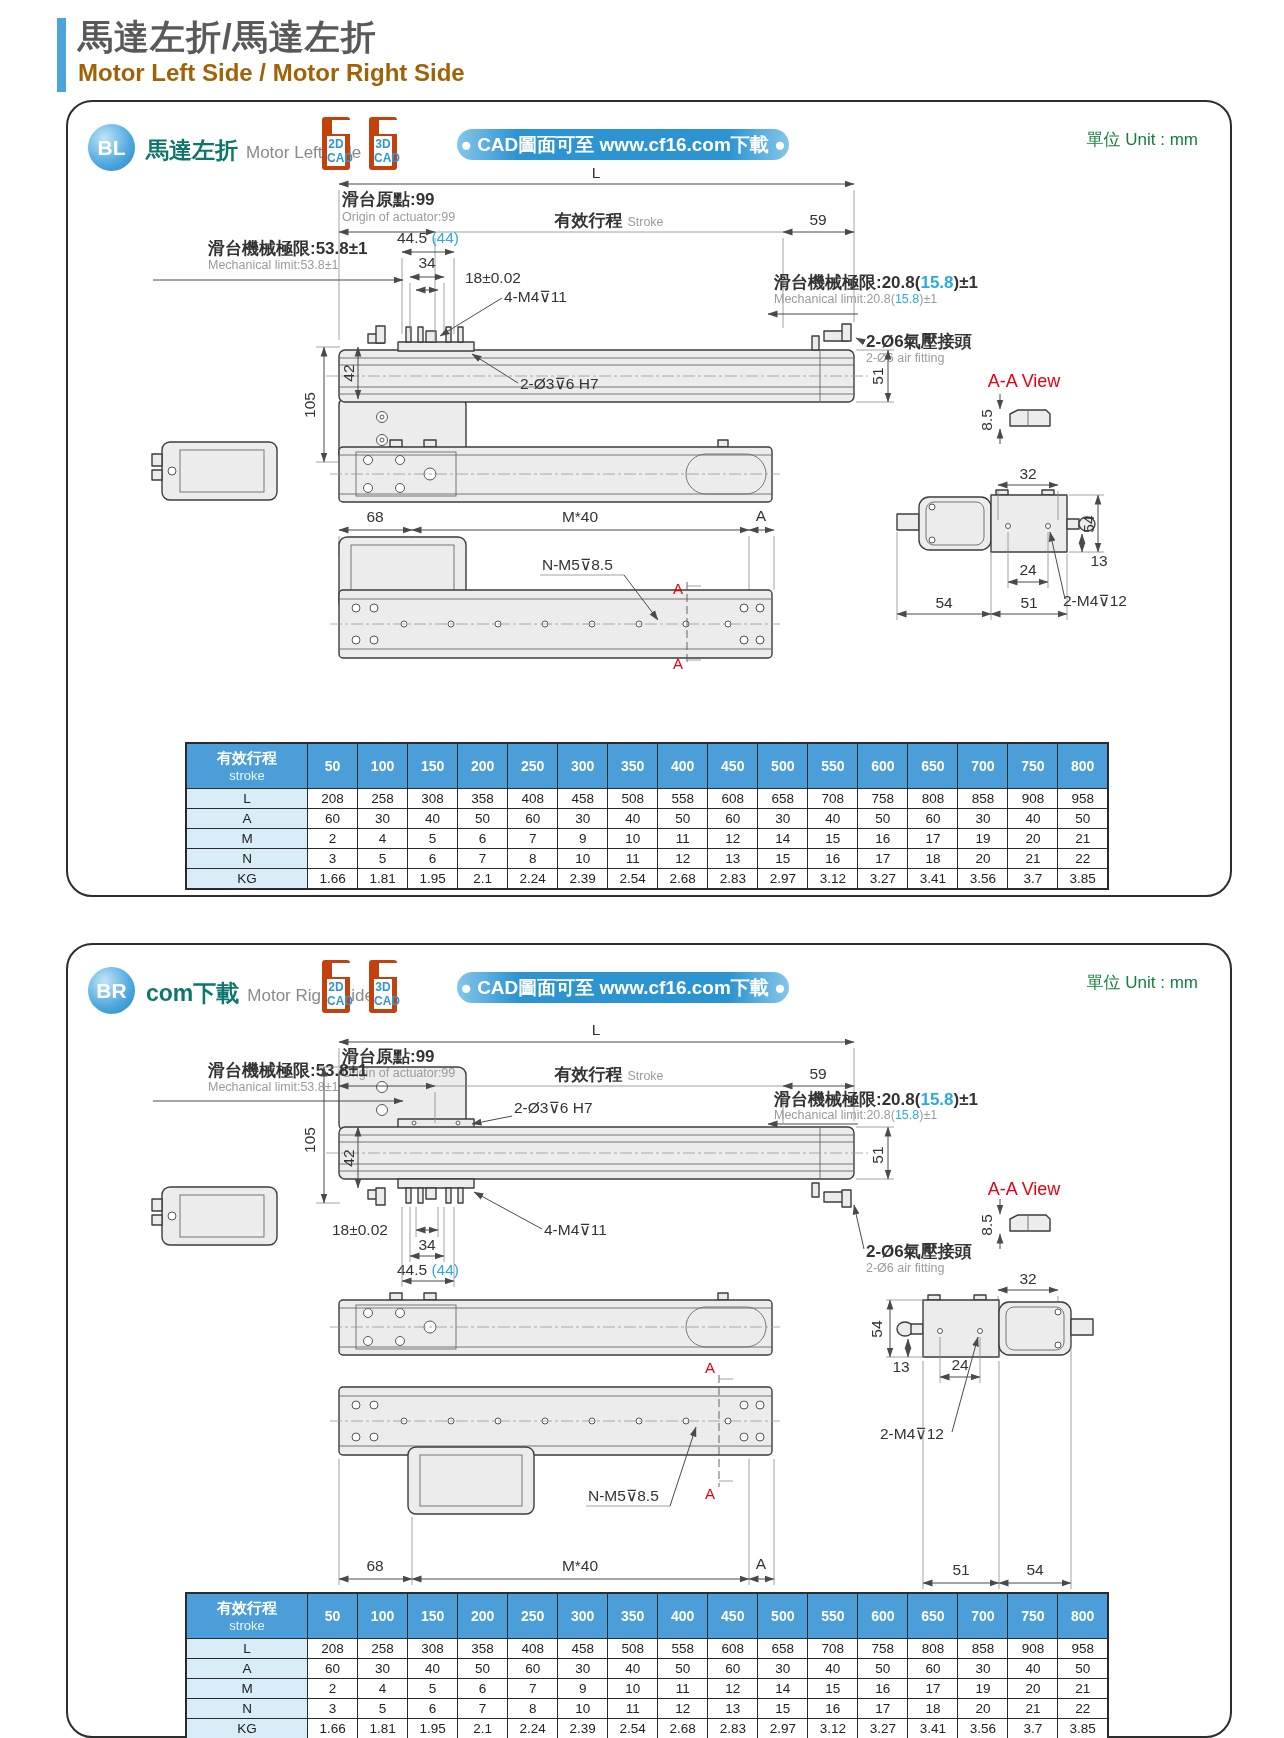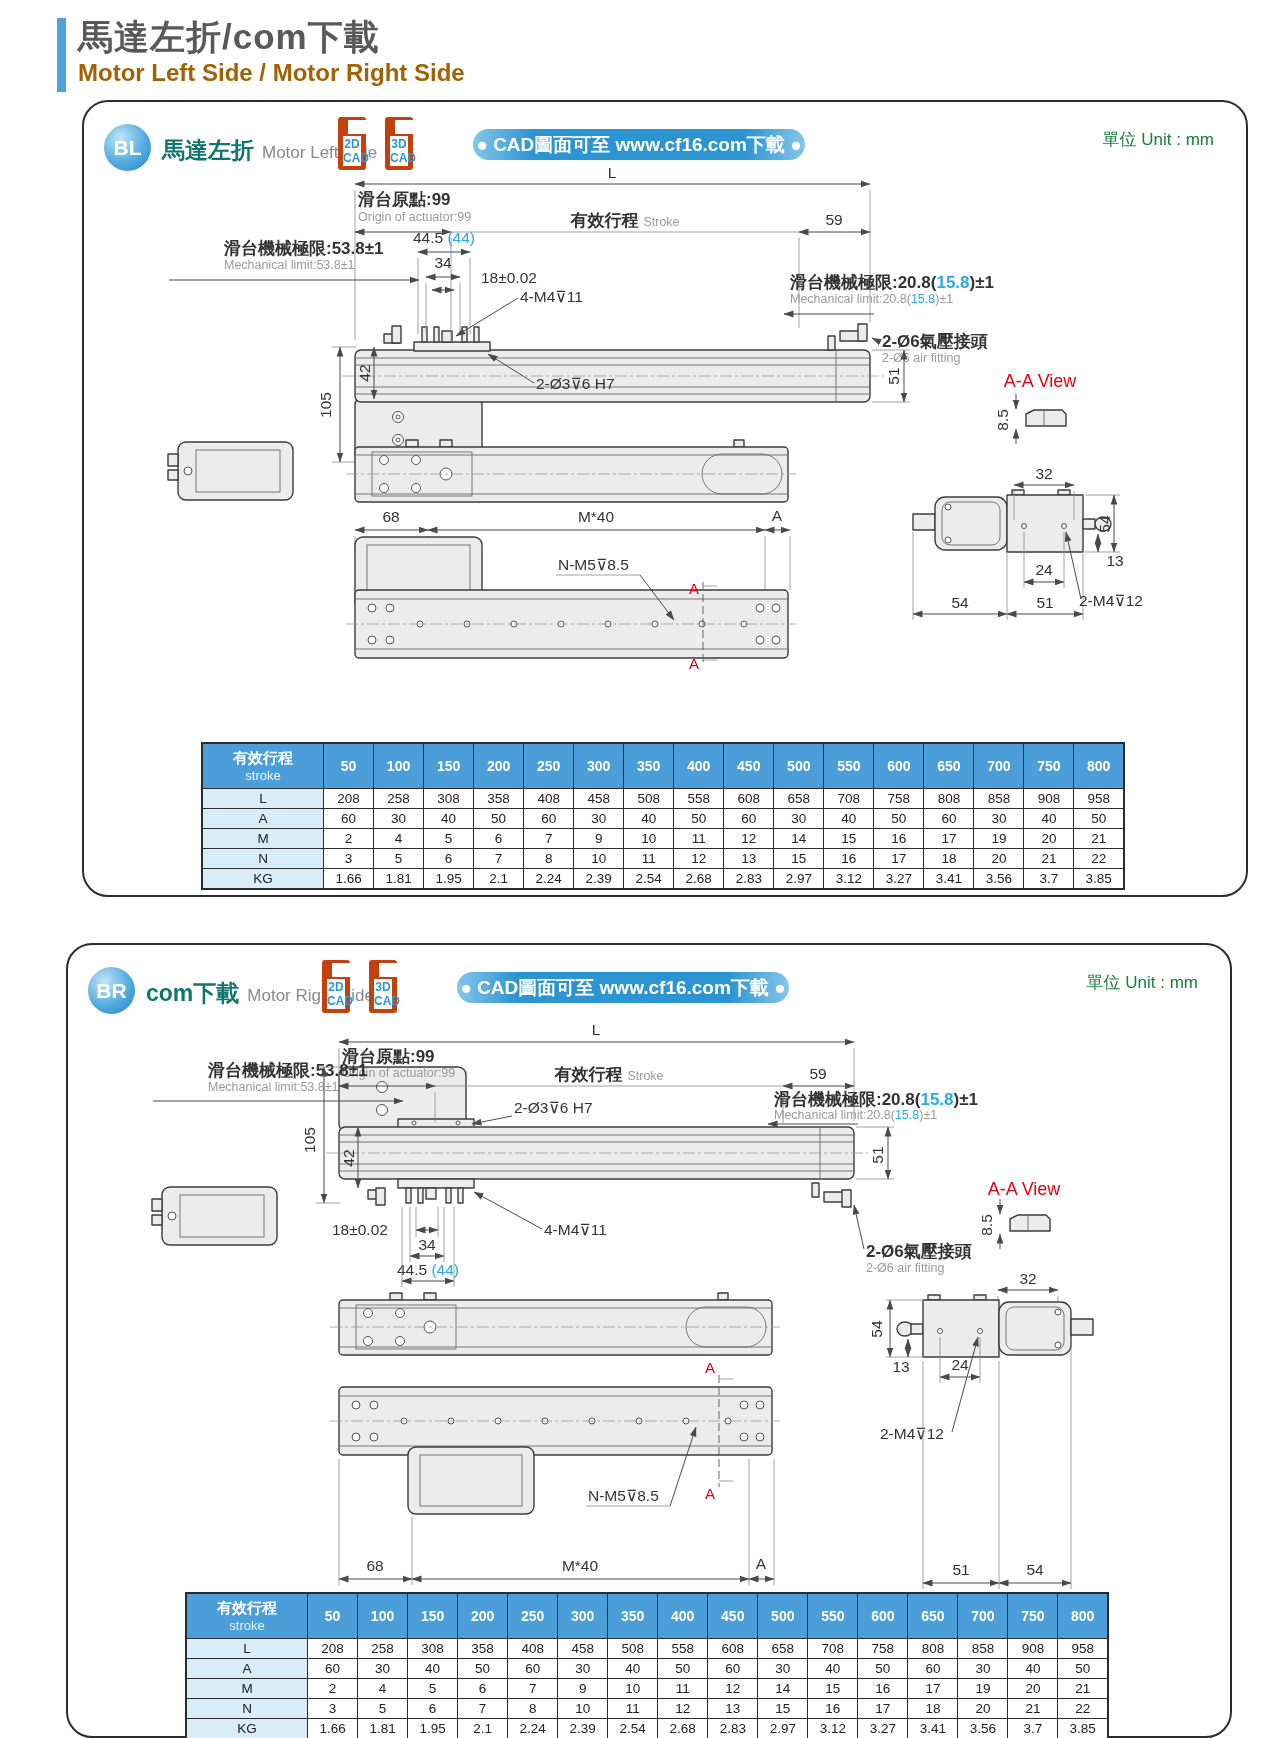--- a/index.html
+++ b/index.html
@@ -5,21 +5,21 @@
   html,body{margin:0;padding:0;}
   body{width:1284px;height:1738px;background:#fff;position:relative;overflow:hidden;
        font-family:"Liberation Sans","DejaVu Sans",sans-serif;}
   
   .pg-header{position:absolute;left:57px;top:14px;}
   .accent-bar{position:absolute;left:0;top:4px;width:9px;height:74px;background:#4da3dc;}
   .pg-title{position:absolute;left:21px;top:0;font-size:35px;font-weight:bold;color:#595959;white-space:nowrap;letter-spacing:1px;}
   .pg-sub{position:absolute;left:21px;top:45px;font-size:24px;font-weight:bold;color:#a16207;white-space:nowrap;}
   
   .panel{position:absolute;border:2.5px solid #2d2d2d;border-radius:26px;background:#fff;}
-  .panel-bl{left:66px;top:100px;width:1162px;height:793px;margin-left:16px;}
+  .panel-bl{left:66px;top:100px;width:1162px;height:793px;}
   .panel-br{left:66px;top:943px;width:1162px;height:791px;}
   .badge{position:absolute;left:20px;top:22px;width:47px;height:47px;border-radius:50%;
          background:radial-gradient(circle at 35% 30%,#bfe5f8,#54abdf 55%,#1f86c2);
          color:#fff;font-size:21px;font-weight:bold;display:flex;align-items:center;justify-content:center;}
   .ptitle{position:absolute;left:78px;top:33px;white-space:nowrap;}
   .ptitle .zh{font-size:23px;font-weight:bold;color:#0f766e;}
   .ptitle .en{font-size:17px;color:#8a8a8a;margin-left:8px;}
   .unit{position:absolute;right:32px;top:26px;font-size:17px;color:#15803d;}
   .floppy{position:absolute;top:15px;width:28px;height:53px;background:#c2410c;border-radius:3px;}
   .floppy.f2d{left:254px;} .floppy.f3d{left:301px;}
@@ -59,21 +59,21 @@
   .dtable thead th.lbl .en{font-size:13px;font-weight:normal;color:#eaf6fd;}
   .dtable tbody td{height:19px;font-size:13.5px;color:#222;}
   .dtable tbody td.lbl{background:#d9edf8;}
   .tbl-bl{top:640px;} .tbl-br{top:647px;}
 </style>
 </head>
 <body>
 
 <div class="pg-header">
   <div class="accent-bar"></div>
-  <div class="pg-title">馬達左折/com下載</div>
+  <div class="pg-title">馬達左折/馬達左折</div>
   <div class="pg-sub">Motor Left Side / Motor Right Side</div>
 </div>
 
 <div class="panel panel-bl">
   <div class="badge">BL</div>
   <div class="ptitle">
     <span class="zh">馬達左折</span><span class="en">Motor Left Side</span>
   </div>
   <div class="floppy f2d">
     <div class="fl-shutter"></div>

